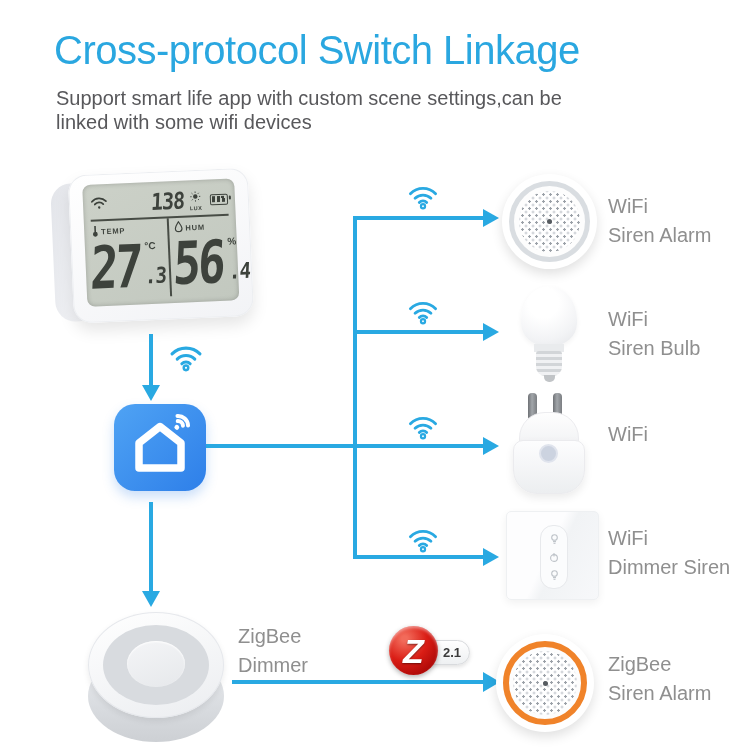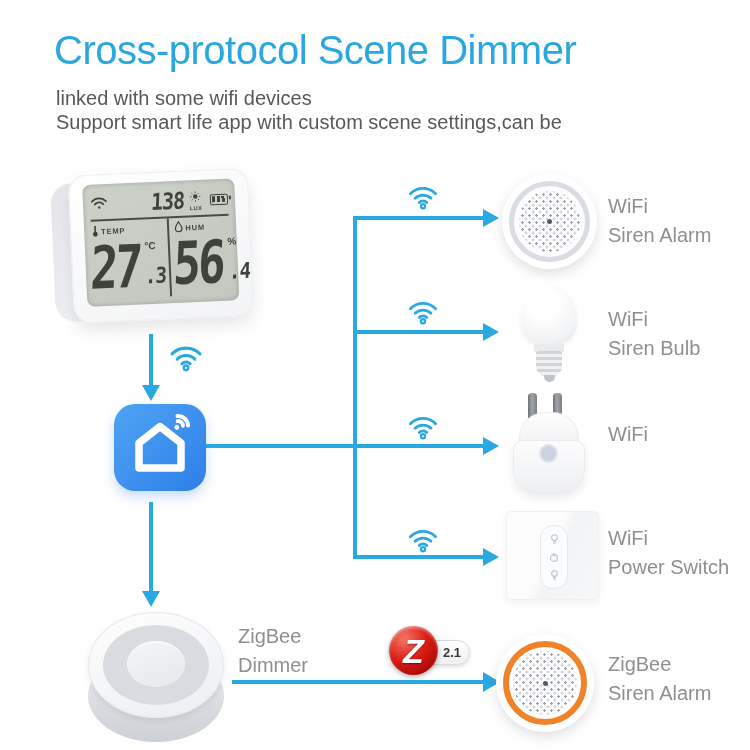--- a/index.html
+++ b/index.html
@@ -137,24 +137,24 @@
 
   
   .dev-label{position:absolute;left:608px;color:#8f8f8f;font-size:20px;line-height:29px;}
   .gw-label{position:absolute;left:238px;top:622px;color:#8f8f8f;font-size:20px;line-height:29px;}
 </style>
 </head>
 <body>
 
 <div class="canvas">
 
-  <div class="title">Cross-protocol Scene Dimmer</div>
+  <div class="title">Cross-protocol Switch Linkage</div>
   <div class="subtitle">
+    <div>Support smart life app with custom scene settings,can be</div>
     <div>linked with some wifi devices</div>
-    <div>Support smart life app with custom scene settings,can be</div>
   </div>
 
   <div class="sensor">
     <div class="sensor-side"></div>
     <div class="sensor-front">
       <div class="lcd">
         <div class="lcd-row1">
           <span>
             <svg width="18" height="15" viewBox="0 0 18 15" fill="none" stroke="#3d423c" stroke-width="1.8" stroke-linecap="round">
               <path d="M2 6.2 A 9.5 9.5 0 0 1 16 6.2"></path>
@@ -372,20 +372,20 @@
   </div>
   <div class="dev-label" style="top:305px">
     <div>WiFi</div>
     <div>Siren Bulb</div>
   </div>
   <div class="dev-label" style="top:420px">
     <div>WiFi</div>
   </div>
   <div class="dev-label" style="top:524px">
     <div>WiFi</div>
-    <div>Power Switch</div>
+    <div>Dimmer Siren</div>
   </div>
   <div class="dev-label" style="top:650px">
     <div>ZigBee</div>
     <div>Siren Alarm</div>
   </div>
 
 </div>
 
 </body></html>

